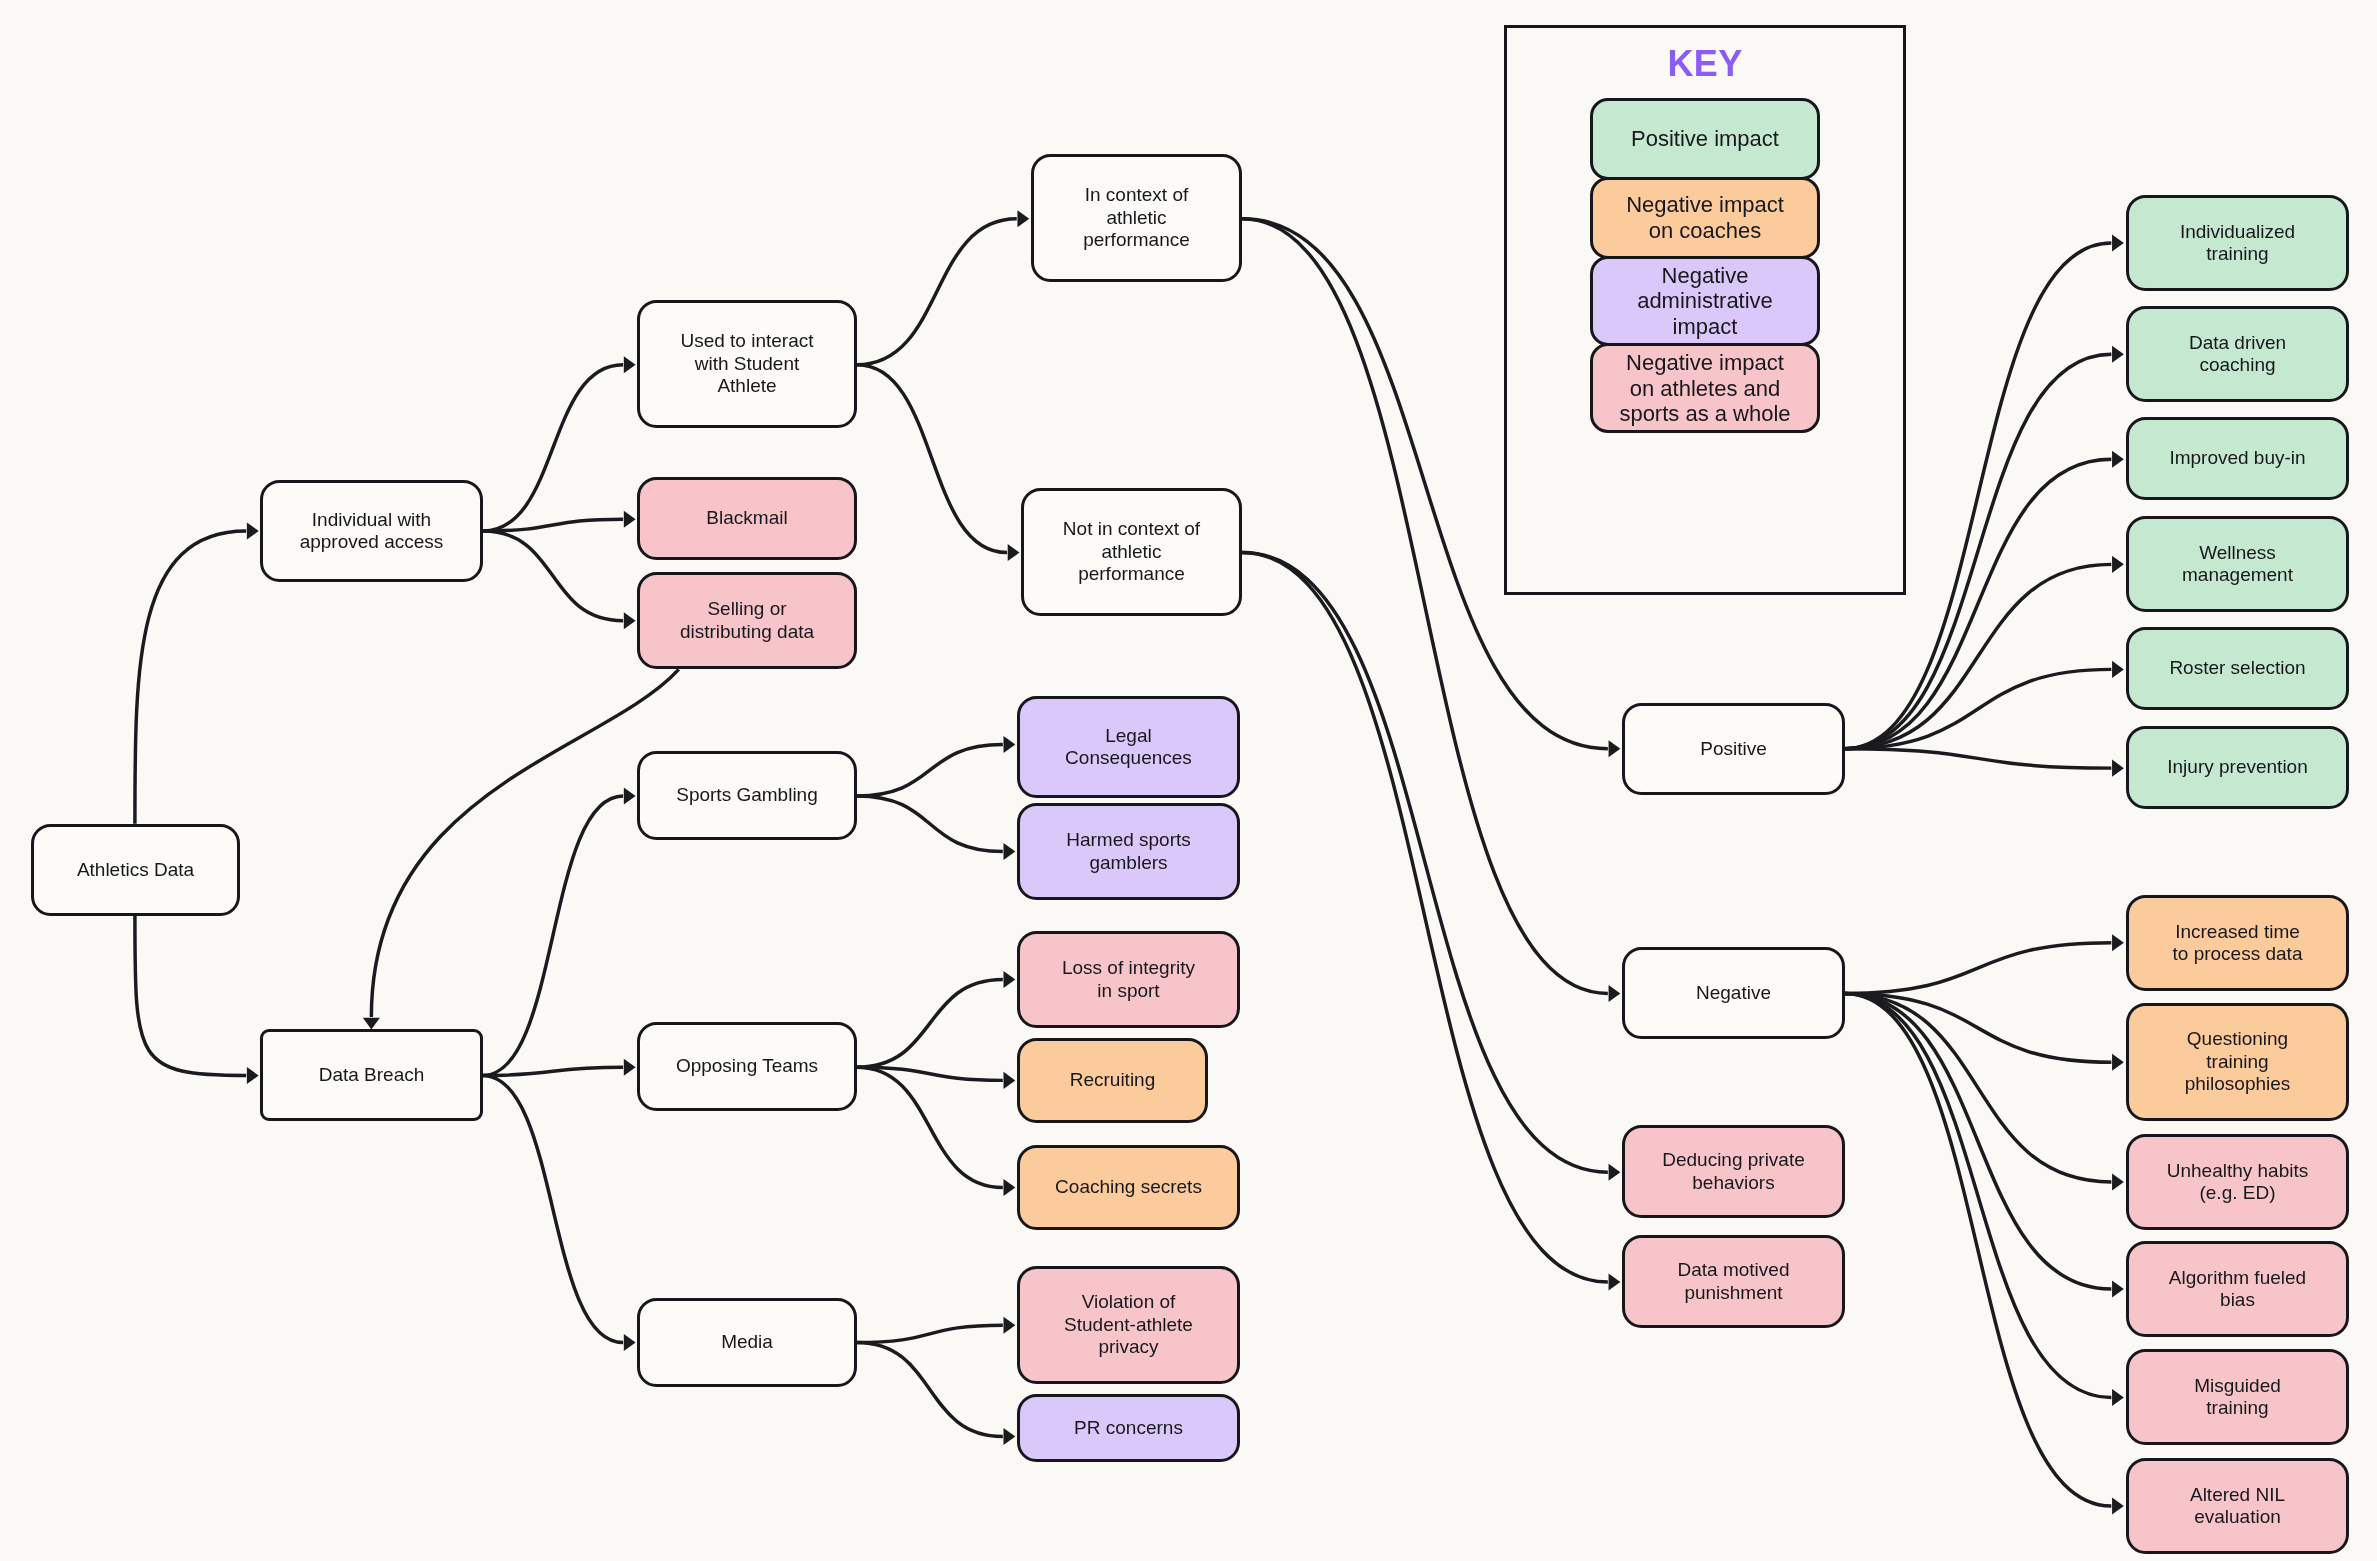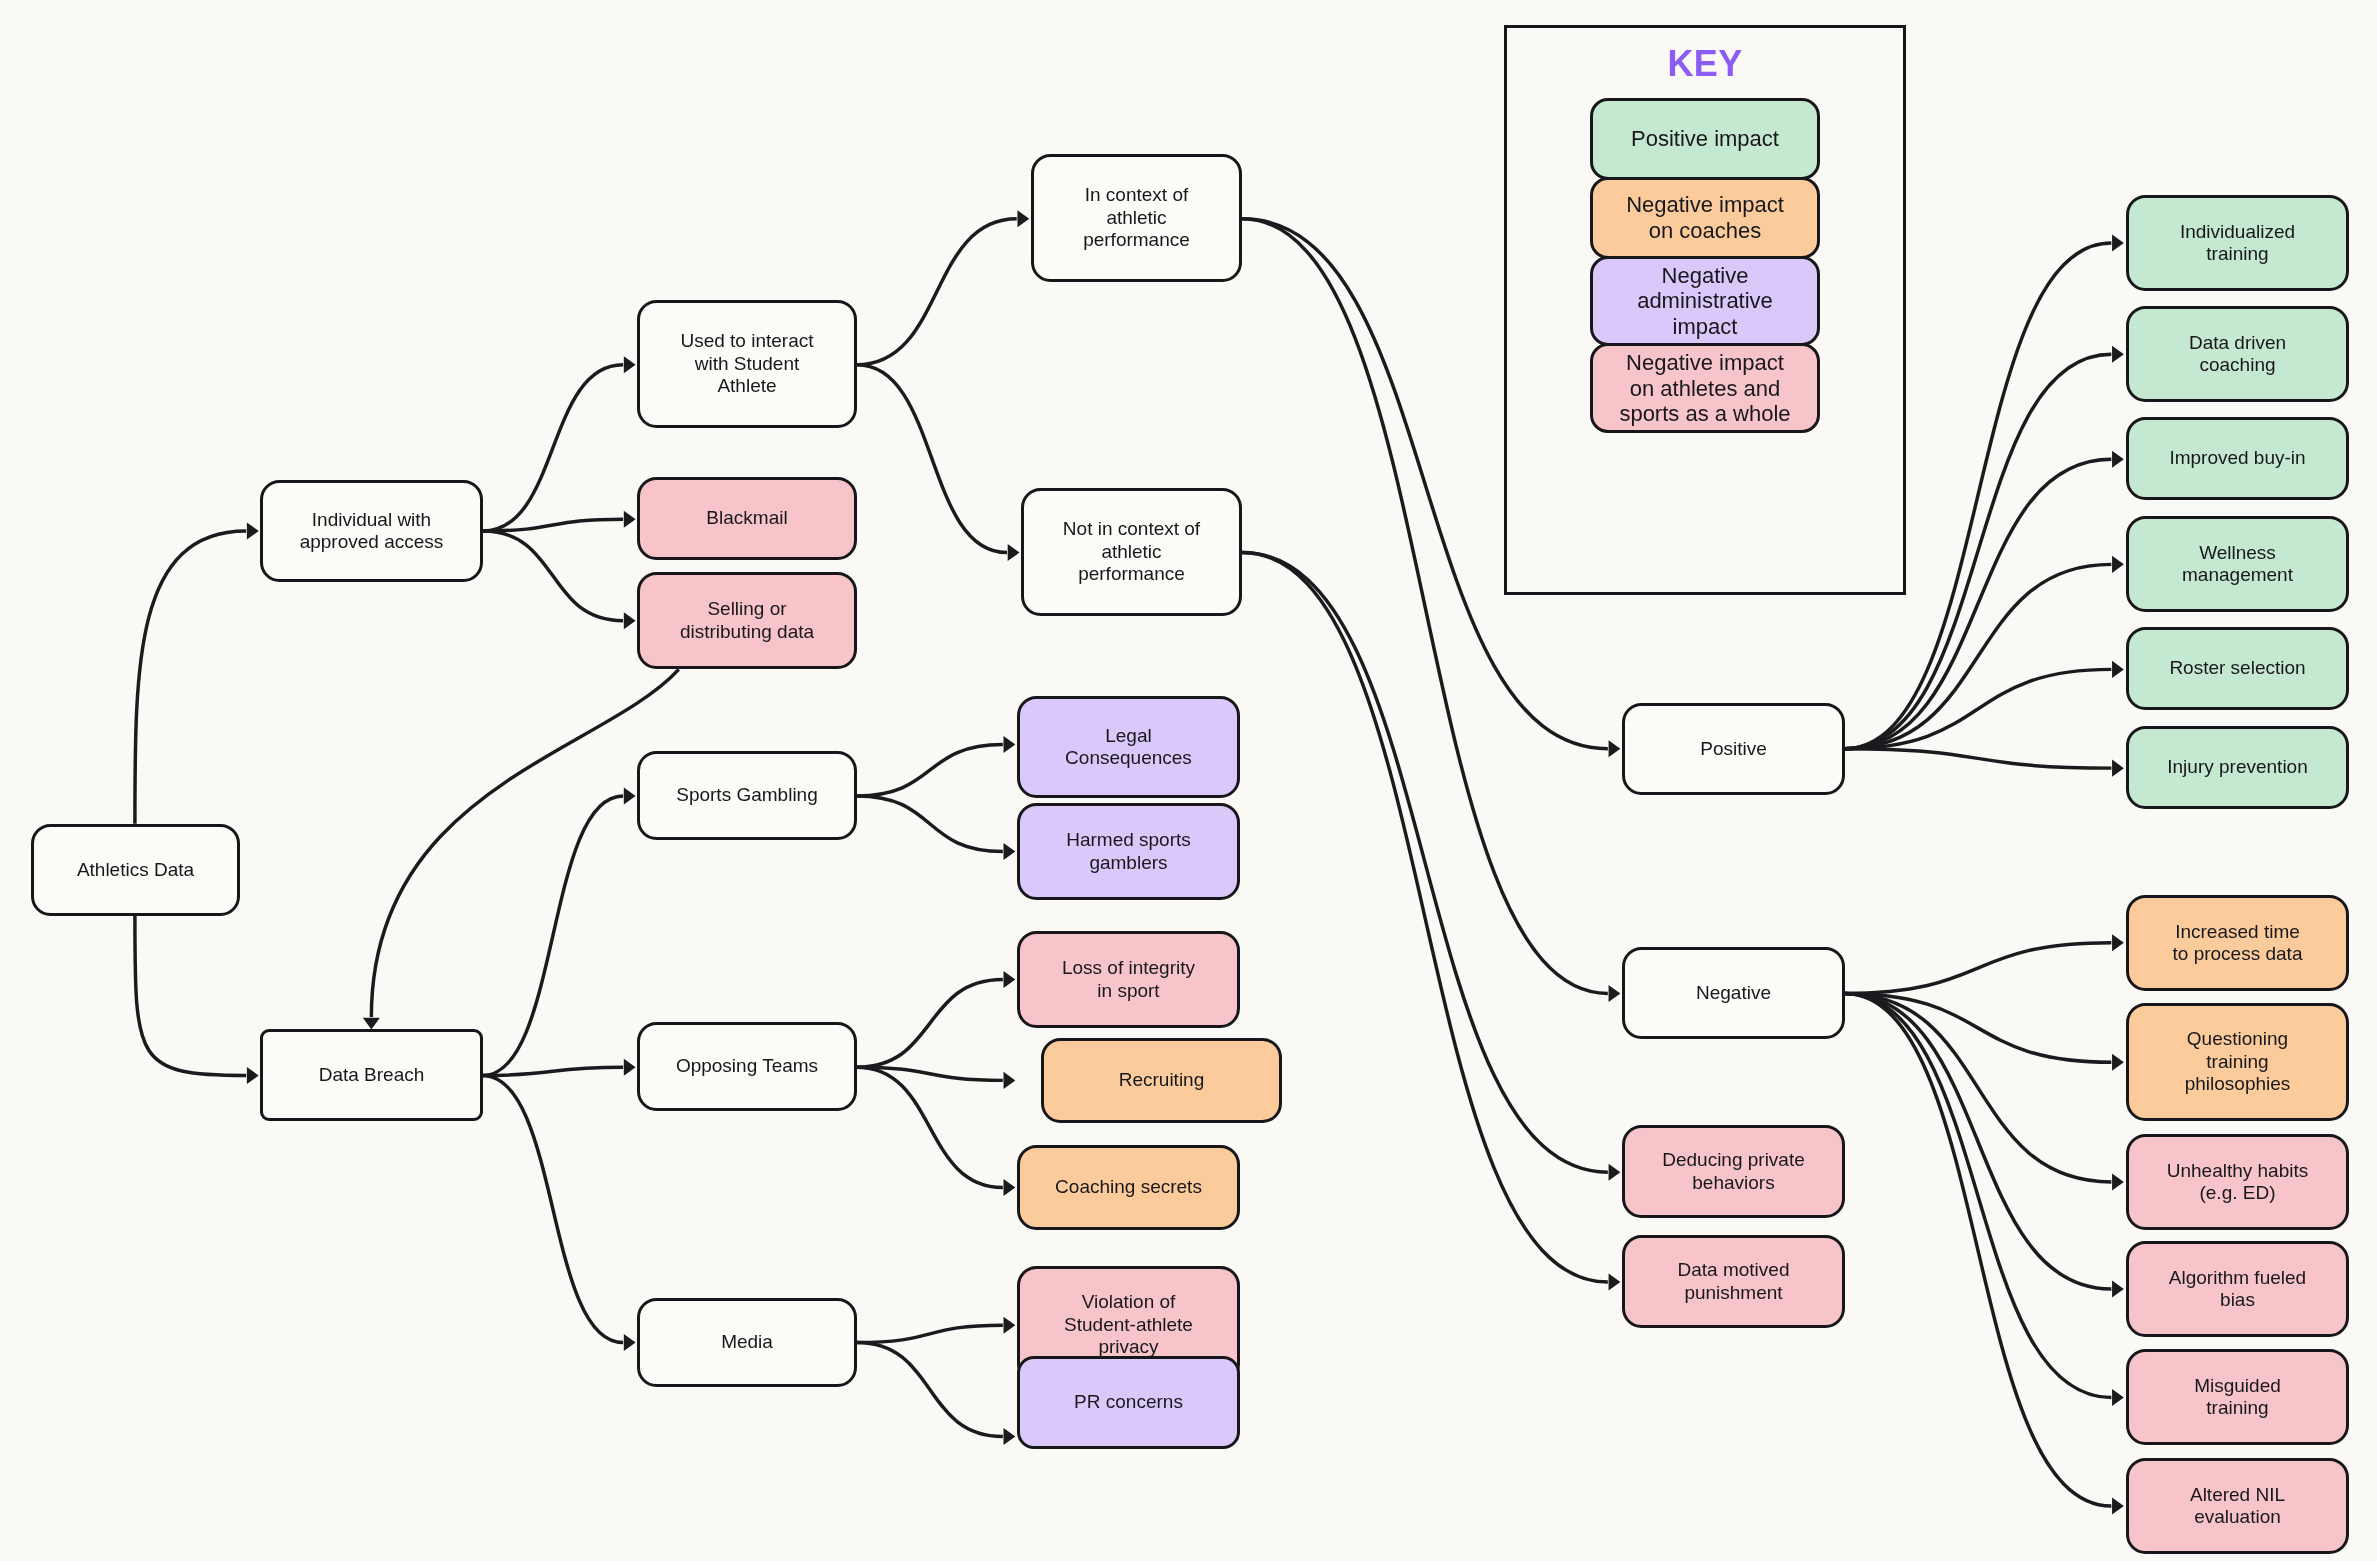--- a/index.html
+++ b/index.html
@@ -180,26 +180,26 @@
 performance</span></div>
       <div class="node plain" style="left: 1021px; top: 488px; width: 221px; height: 128px;"><span>Not in context of
 athletic
 performance</span></div>
       <div class="node purple" style="left: 1017px; top: 696px; width: 223px; height: 102px;"><span>Legal
 Consequences</span></div>
       <div class="node purple" style="left: 1017px; top: 803px; width: 223px; height: 97px;"><span>Harmed sports
 gamblers</span></div>
       <div class="node pink" style="left: 1017px; top: 931px; width: 223px; height: 97px;"><span>Loss of integrity
 in sport</span></div>
-      <div class="node orange" style="left: 1017px; top: 1038px; width: 241px; height: 85px; margin-left: 24px;"><span>Recruiting</span></div>
+      <div class="node orange" style="left: 1017px; top: 1038px; width: 191px; height: 85px;"><span>Recruiting</span></div>
       <div class="node orange" style="left: 1017px; top: 1145px; width: 223px; height: 85px;"><span>Coaching secrets</span></div>
       <div class="node pink" style="left: 1017px; top: 1266px; width: 223px; height: 118px;"><span>Violation of
 Student-athlete
 privacy</span></div>
-      <div class="node purple" style="left: 1017px; top: 1356px; width: 223px; height: 93px; border-radius: 17px;"><span>PR concerns</span></div>
+      <div class="node purple" style="left: 1017px; top: 1394px; width: 223px; height: 68px;"><span>PR concerns</span></div>
       <div class="node plain" style="left: 1622px; top: 703px; width: 223px; height: 92px;"><span>Positive</span></div>
       <div class="node plain" style="left: 1622px; top: 947px; width: 223px; height: 92px;"><span>Negative</span></div>
       <div class="node pink" style="left: 1622px; top: 1125px; width: 223px; height: 93px;"><span>Deducing private
 behaviors</span></div>
       <div class="node pink" style="left: 1622px; top: 1235px; width: 223px; height: 93px;"><span>Data motived
 punishment</span></div>
       <div class="node green" style="left: 2126px; top: 195px; width: 223px; height: 96px;"><span>Individualized
 training</span></div>
       <div class="node green" style="left: 2126px; top: 306px; width: 223px; height: 96px;"><span>Data driven
 coaching</span></div>

